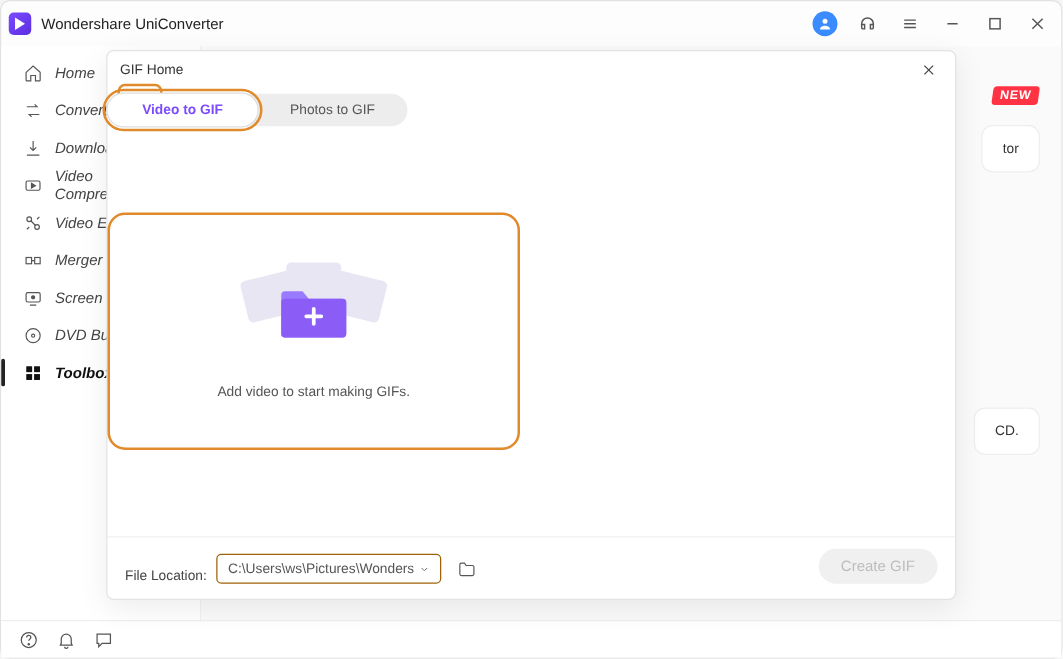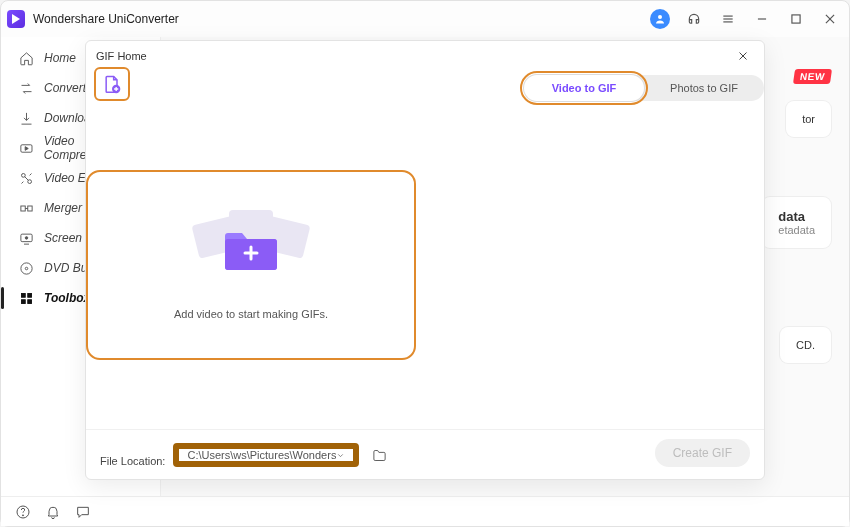--- a/index.html
+++ b/index.html
@@ -39,39 +39,39 @@
   
   .modal { position: absolute; left: 85px; top: 40px; width: 680px; height: 440px; background: #fff; border: 1px solid #e3e3e3; border-radius: 6px; box-shadow: 0 6px 24px rgba(0,0,0,.08); display: flex; flex-direction: column; }
   .modal-header { height: 30px; display: flex; align-items: center; padding: 0 10px; font-size: 11px; color: #333; }
   .modal-header-spacer { flex: 1; }
   .close-btn { width: 22px; height: 22px; display: flex; align-items: center; justify-content: center; cursor: pointer; color: #444; }
   .close-btn svg { width: 12px; height: 12px; }
 
   .add-file-wrap { position: absolute; left: 8px; top: 26px; width: 36px; height: 34px; border: 2px solid #e08a2c; border-radius: 6px; display: flex; align-items: center; justify-content: center; cursor: pointer; }
   .add-file-wrap svg { width: 20px; height: 20px; }
 
-  .tabs-row { display: flex; justify-content: flex-end; margin-top: 4px; }
+  .tabs-row { display: flex; justify-content: flex-start; margin-top: 4px; }
   .tabs-pill { display: flex; background: #ededed; border-radius: 16px; height: 26px; position: relative; }
   .tab { width: 120px; display: flex; align-items: center; justify-content: center; font-size: 11px; color: #555; cursor: pointer; border-radius: 16px; }
   .tab.active { background: #fff; color: #7a4bff; font-weight: 600; box-shadow: 0 0 0 1px #ddd; }
   .tab-highlight { position: absolute; left: -4px; top: -4px; width: 128px; height: 34px; border: 2px solid #e08a2c; border-radius: 18px; pointer-events: none; }
 
   .dropzone-outer { flex: 1; display: flex; align-items: center; justify-content: flex-start; }
   .dropzone { width: 330px; height: 190px; border: 2px solid #e08a2c; border-radius: 14px; display: flex; flex-direction: column; align-items: center; justify-content: center; gap: 18px; cursor: pointer; }
   .dz-illus { position: relative; width: 120px; height: 80px; }
   .dz-bg { position: absolute; width: 44px; height: 34px; background: #e9e6f3; border-radius: 4px; }
   .dz-bg.a { left: 4px; top: 10px; transform: rotate(-14deg); }
   .dz-bg.b { right: 4px; top: 10px; transform: rotate(14deg); }
   .dz-bg.c { left: 38px; top: 0; }
   .dz-folder { position: absolute; left: 32px; top: 18px; width: 56px; height: 44px; }
   .dz-text { font-size: 11px; color: #555; }
 
   .modal-footer { height: 50px; display: flex; align-items: flex-end; padding: 12px 14px; gap: 8px; border-top: 1px solid #f0f0f0; }
   .footer-label { font-size: 11px; color: #444; }
-  .path-select { flex: 0 0 180px; height: 24px; border: 6px solid #a16207; border-radius: 4px; font-size: 11px; color: #555; padding: 0 8px; background: #fff; display: flex; align-items: center; justify-content: space-between; cursor: pointer; }
+  .path-select { flex: 0 0 180px; height: 24px; border: 1px solid #a16207; border-radius: 4px; font-size: 11px; color: #555; padding: 0 8px; background: #fff; display: flex; align-items: center; justify-content: space-between; cursor: pointer; }
   .path-select svg { width: 9px; height: 9px; }
   .open-folder { width: 24px; height: 24px; display: flex; align-items: center; justify-content: center; cursor: pointer; }
   .open-folder svg { width: 15px; height: 15px; stroke: #555; fill: none; stroke-width: 1.5; }
   .footer-spacer { flex: 1; }
   .create-btn { height: 28px; padding: 0 18px; border-radius: 14px; background: #f0f0f0; color: #bdbdbd; font-size: 12px; border: none; cursor: not-allowed; }
 </style>
 </head>
 <body>
 
 <div class="window">
@@ -184,24 +184,20 @@
             <rect x="4" y="14" width="6" height="6"></rect>
             <rect x="14" y="14" width="6" height="6"></rect>
           </svg>
         <span>Toolbox</span>
       </div>
     </div>
 
     <div class="back-content">
       <div class="new-badge">NEW</div>
       <div class="back-card" style="top:64px;"><span>tor</span></div>
-      <div class="back-card" style="top:160px;">
-        <div style="font-weight:600;font-size:13px;">data</div>
-        <div style="color:#888;">etadata</div>
-      </div>
       <div class="back-card" style="top:290px;"><span>CD.</span></div>
     </div>
   </div>
 
   <div class="statusbar">
     <svg class="status-icon" viewBox="0 0 24 24">
         <circle cx="12" cy="12" r="9"></circle>
         <path d="M9.5 9a2.5 2.5 0 115 0c0 1.5-2.5 2-2.5 4"></path>
         <circle cx="12" cy="17" r=".8" fill="#555"></circle>
       </svg>

